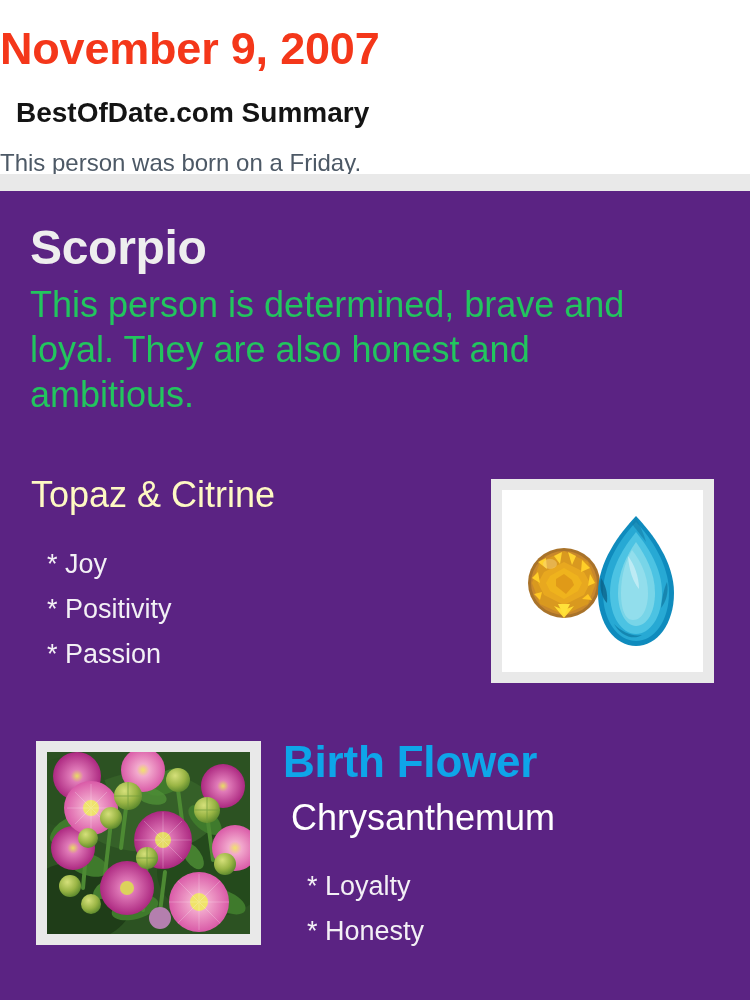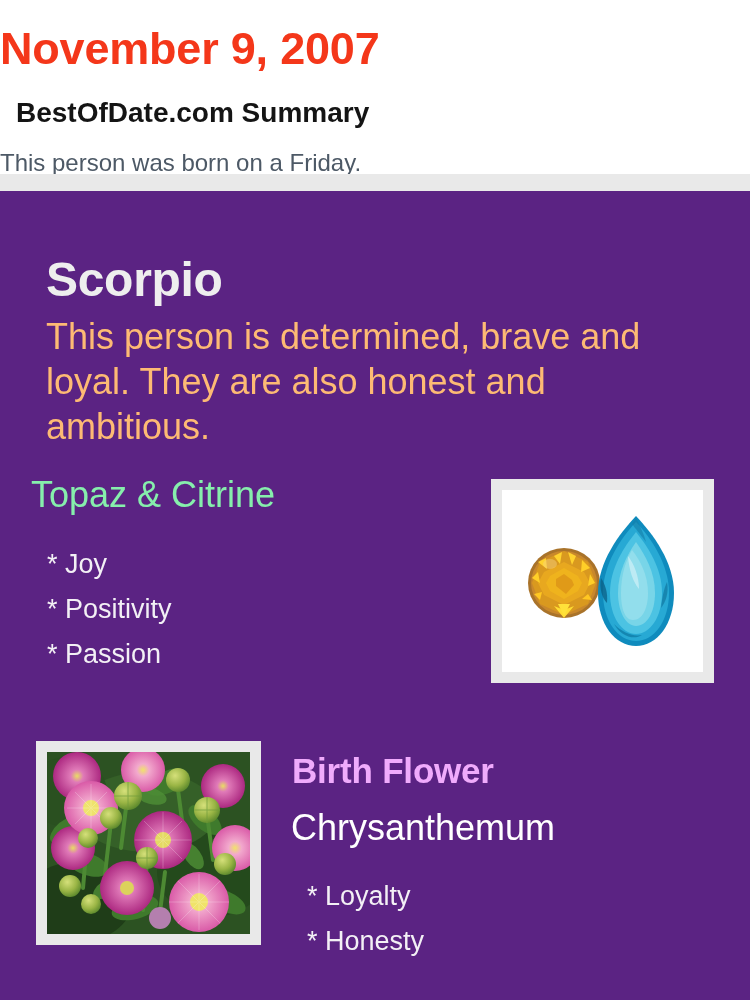--- a/index.html
+++ b/index.html
@@ -71,40 +71,39 @@
     position: absolute;
     left: 0;
     top: 191px;
     width: 750px;
     height: 809px;
     background: #5b2383;
   }
 
   .sign-block {
     position: absolute;
-    left: 46px;
+    left: 30px;
     top: 29px;
     width: 680px;
-    margin-top: 32px;
   }
   .sign-name {
     margin: 0;
     font-size: 48px;
     font-weight: 700;
     line-height: 56px;
     color: #eeeeee;
     letter-spacing: -0.3px;
   }
   .sign-desc {
     margin: 0;
     padding-top: 6px;
     font-size: 36px;
     font-weight: 400;
     line-height: 45px;
-    color: #fdba74;
+    color: #22c55e;
     max-width: 660px;
   }
 
   
   .stone-block {
     position: absolute;
     left: 31px;
     top: 283px;
     width: 430px;
   }
@@ -115,21 +114,21 @@
     font-weight: 700;
     line-height: 50px;
     color: #eeeeee;
     letter-spacing: -0.2px;
   }
   .stone-sub {
     margin: 0;
     font-size: 36px;
     font-weight: 400;
     line-height: 42px;
-    color: #86efac;
+    color: #fef9c3;
   }
   .bullet-list {
     margin: 16px;
     padding: 10px 0 0 0;
     list-style: none;
   }
   .bullet-list li {
     font-size: 27px;
     font-weight: 400;
     line-height: 45px;
@@ -179,25 +178,25 @@
   }
 
   
   .flower-block {
     position: absolute;
     left: 283px;
     top: 545px;
     width: 440px;
   }
   .flower-title {
-    margin: 9px;
-    font-size: 35px;
+    margin: 0;
+    font-size: 44px;
     font-weight: 700;
     line-height: 52px;
-    color: #f0abfc;
+    color: #0ea5e9;
     letter-spacing: -0.2px;
   }
   .flower-sub {
     margin: 8px;
     font-size: 36px;
     font-weight: 400;
     line-height: 44px;
     color: #ffffff;
   }
   .flower-block .bullet-list {

